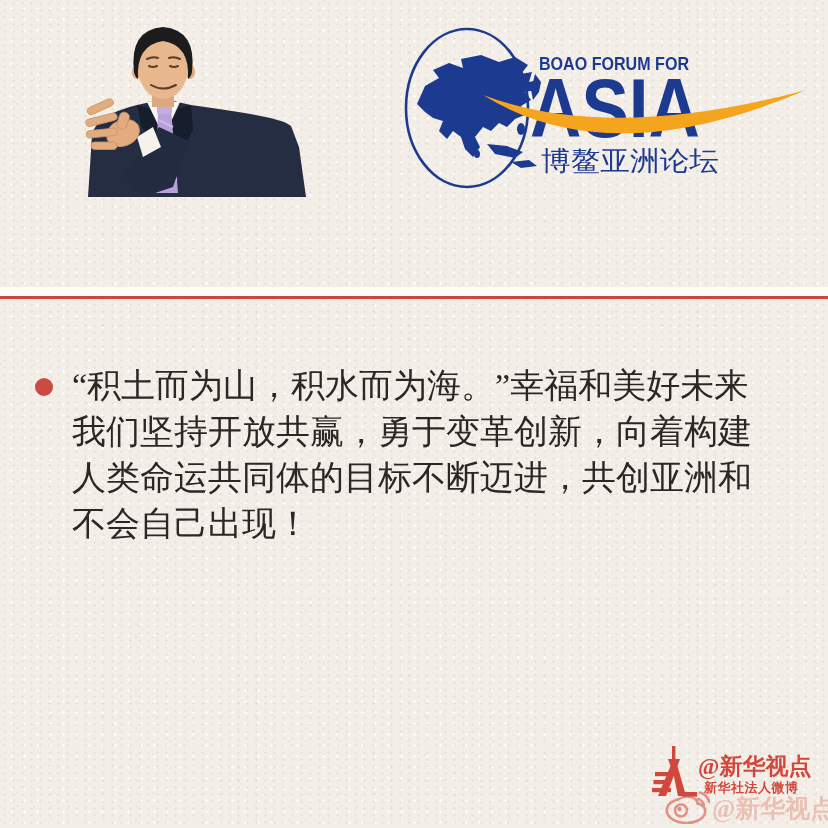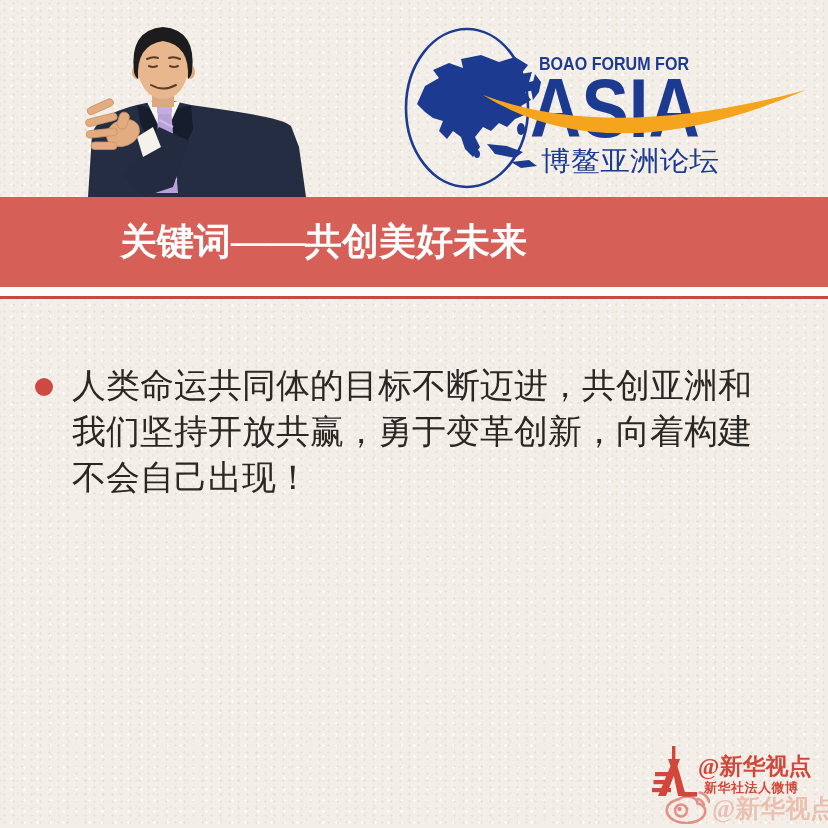--- a/index.html
+++ b/index.html
@@ -119,30 +119,28 @@
     </g>
 
     <text x="136" y="44" textLength="150" lengthAdjust="spacingAndGlyphs" font-family="Liberation Sans, DejaVu Sans, sans-serif" font-size="18" font-weight="600" fill="#1d3a91">BOAO FORUM FOR</text>
     <text x="127" y="111" textLength="170" lengthAdjust="spacingAndGlyphs" font-family="Liberation Sans, DejaVu Sans, sans-serif" font-size="84" font-weight="bold" fill="#1d3a91">ASIA</text>
 
     <text x="138" y="144" textLength="178" lengthAdjust="spacingAndGlyphs" font-family="Liberation Serif, DejaVu Serif, serif" font-size="27" fill="#1d3a91">博鳌亚洲论坛</text>
 
     <path d="M80,69 Q207,117 403,64 Q207,148 80,69 Z" fill="#f4a41d"></path>
   </svg>
 
-  <div class="abs banner">
-    <span class="banner-title">关键词——共创美好未来</span>
-  </div>
   <div class="abs divider-stripe"></div>
   <div class="abs divider-line"></div>
 
   <div class="abs bullet"></div>
   <div class="abs quote">
+    <div class="line">“积土而为山，积水而为海。”幸福和美好未来</div>
+    <div class="line">我们坚持开放共赢，勇于变革创新，向着构建</div>
     <div class="line">人类命运共同体的目标不断迈进，共创亚洲和</div>
-    <div class="line">我们坚持开放共赢，勇于变革创新，向着构建</div>
     <div class="line">不会自己出现！</div>
   </div>
 
   <svg class="abs xinhua-logo" viewBox="0 0 48 54" xmlns="http://www.w3.org/2000/svg">
     <g fill="#d2473c">
       <rect x="22" y="0" width="3.4" height="13"></rect>
       <polygon points="18,13 30,13 27.5,20 20.5,20"></polygon>
       <polygon points="20.5,20 27.5,20 36,50 28,50 23.8,30 16,50 8,50"></polygon>
       <rect x="5" y="26" width="15" height="4.2"></rect>
       <rect x="3.5" y="34" width="17" height="4.2"></rect>

